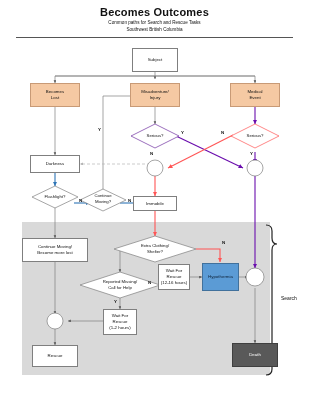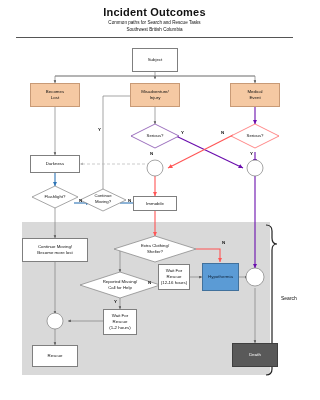--- a/index.html
+++ b/index.html
@@ -18,21 +18,21 @@
   .panel{position:absolute;background:#d9d9d9;}
   .dlabel{position:absolute;font-size:4.3px;text-align:center;line-height:1.3;}
   .edgelabel{position:absolute;font-size:4.4px;font-weight:bold;}
   .searchlabel{position:absolute;font-size:5px;}
 </style>
 </head>
 <body>
 
 <div id="stage">
 
-  <div class="title">Incident Outcomes</div>
+  <div class="title">Becomes Outcomes</div>
   <div class="sub1">Common paths for Search and Rescue Tasks</div>
   <div class="sub2">Southwest British Columbia</div>
   <div class="rule"></div>
 
   <div class="panel" style="left:22px;top:222px;width:248px;height:153px;"></div>
 
   <svg class="layer" viewBox="0 0 309 400">
     <defs>
       <marker id="ag" markerWidth="5" markerHeight="5" refX="4" refY="2" orient="auto">
         <path d="M0,0 L4,2 L0,4 z" fill="#555"></path>

